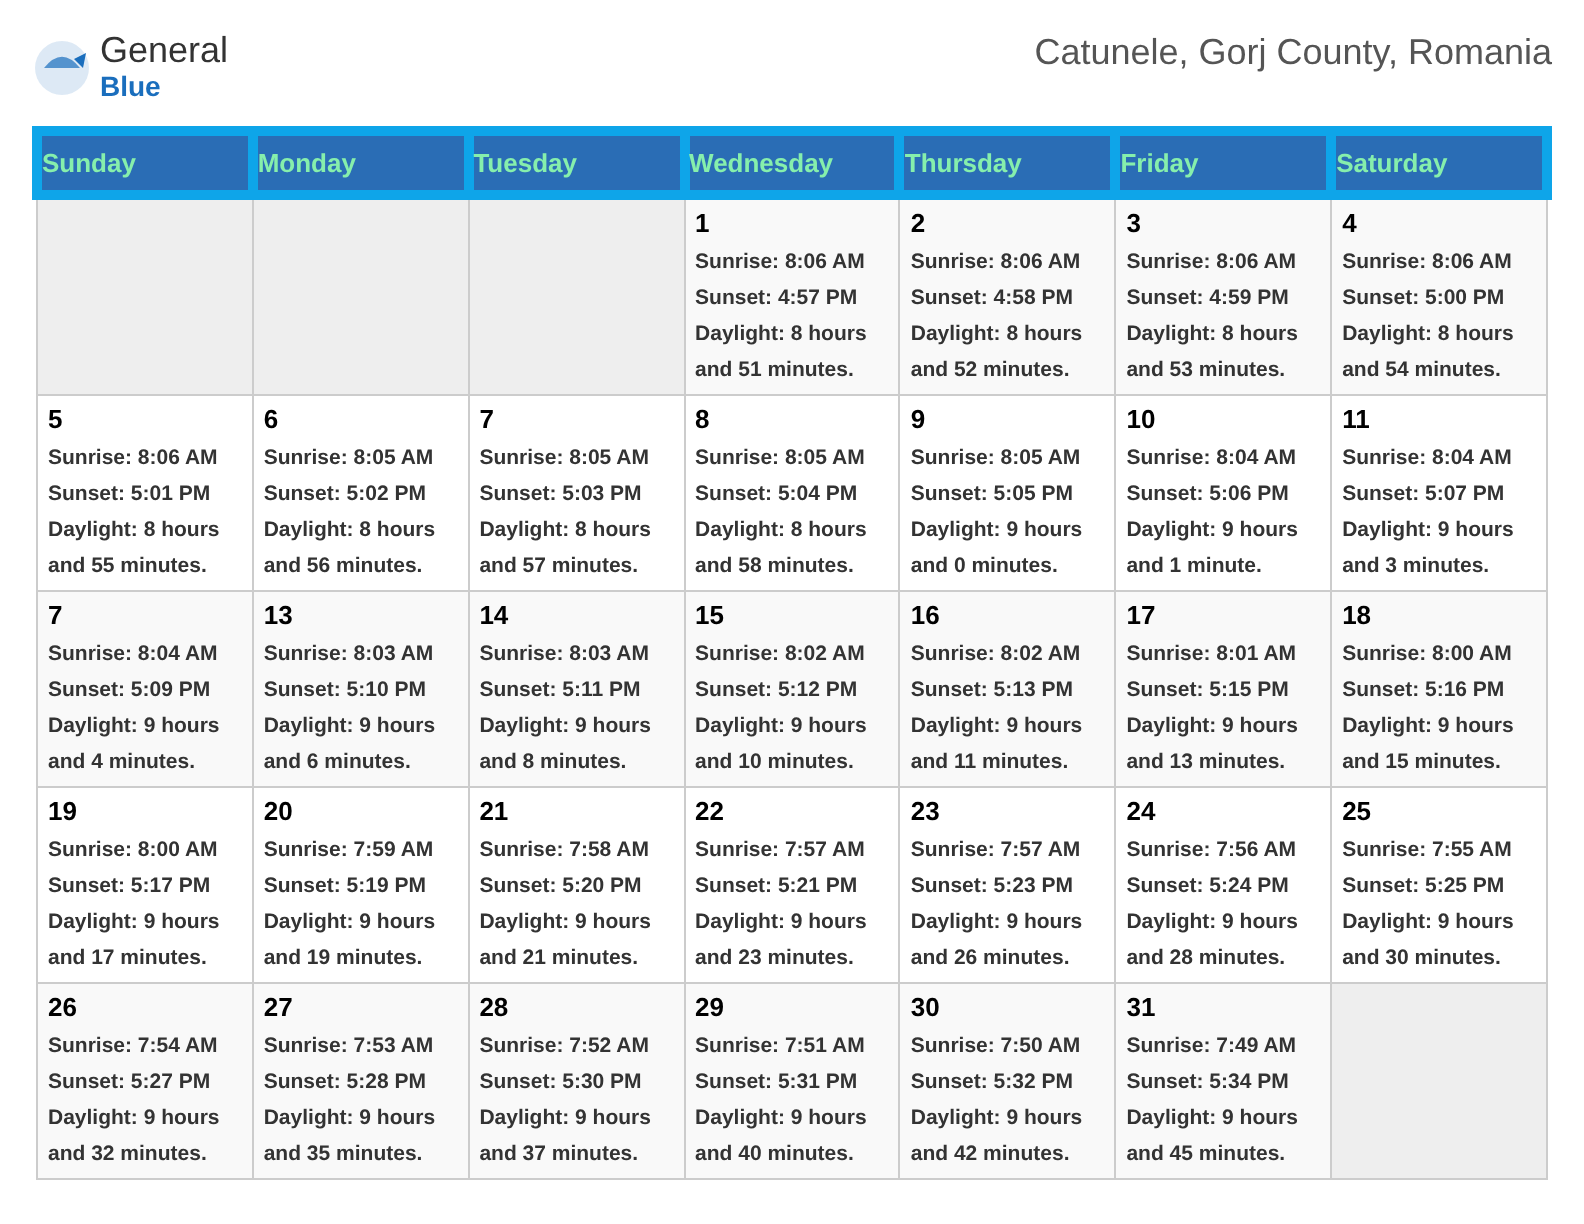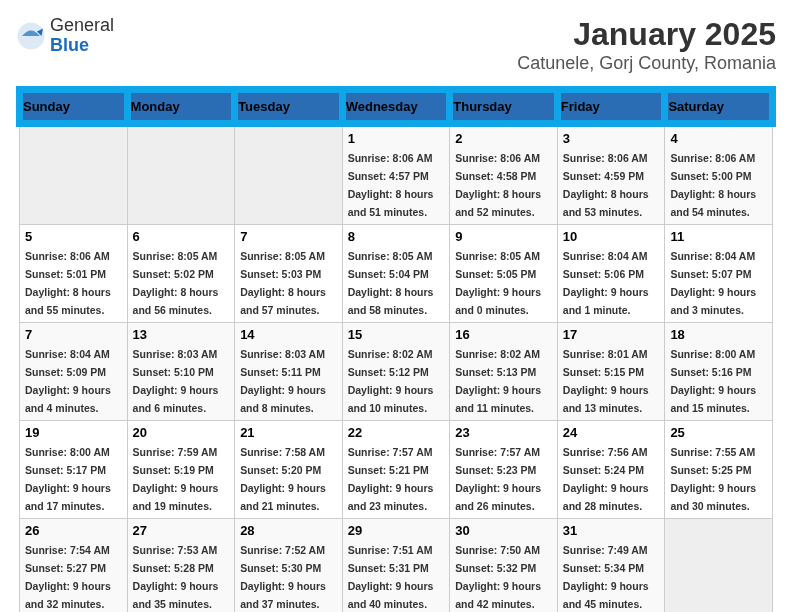--- a/index.html
+++ b/index.html
@@ -24,21 +24,21 @@
       display: flex;
       flex-direction: column;
       line-height: 1.1;
     }
     .logo-general {
       font-size: 18px;
       font-weight: normal;
       color: #333;
     }
     .logo-blue {
-      font-size: 18px;
+      font-size: 14px;
       font-weight: bold;
       color: #1a6ebd;
     }
     .logo-icon {
       width: 30px;
       height: 30px;
       margin-right: 4px;
     }
     .title-area {
       text-align: right;
@@ -52,26 +52,26 @@
       font-size: 18px;
       color: #555;
     }
     table {
       width: 100%;
       border-collapse: collapse;
       table-layout: fixed;
     }
     th {
       background-color: #2a6db5;
-      color: #000000;
+      color: #86efac;
       font-size: 13px;
       font-weight: bold;
       padding: 6px 0;
       text-align: left;
-      border: 7px solid #0ea5e9;
+      border: 5px solid #0ea5e9;
     }
     td {
       border: 1px solid #ccc;
       vertical-align: top;
       padding: 4px 5px;
       height: 80px;
       background: #fff;
     }
     tr:nth-child(odd) td {
       background: #f9f9f9;
@@ -104,21 +104,20 @@
       <circle cx="20" cy="20" r="18" fill="#1a6ebd" opacity="0.15"></circle>
       <path d="M8 20 Q20 5 32 20" fill="#1a6ebd" opacity="0.7"></path>
       <path d="M28 14 L36 10 L34 20 Z" fill="#1a6ebd"></path>
     </svg>
     <div class="logo-text">
       <span class="logo-general">General</span>
       <span class="logo-blue">Blue</span>
     </div>
   </div>
   <div class="title-area">
-    <div class="calendar-title">January 2025</div>
     <div class="calendar-subtitle">Catunele, Gorj County, Romania</div>
   </div>
 </div>
 
 <table>
   <thead>
     <tr>
       <th>Sunday</th>
       <th>Monday</th>
       <th>Tuesday</th>

